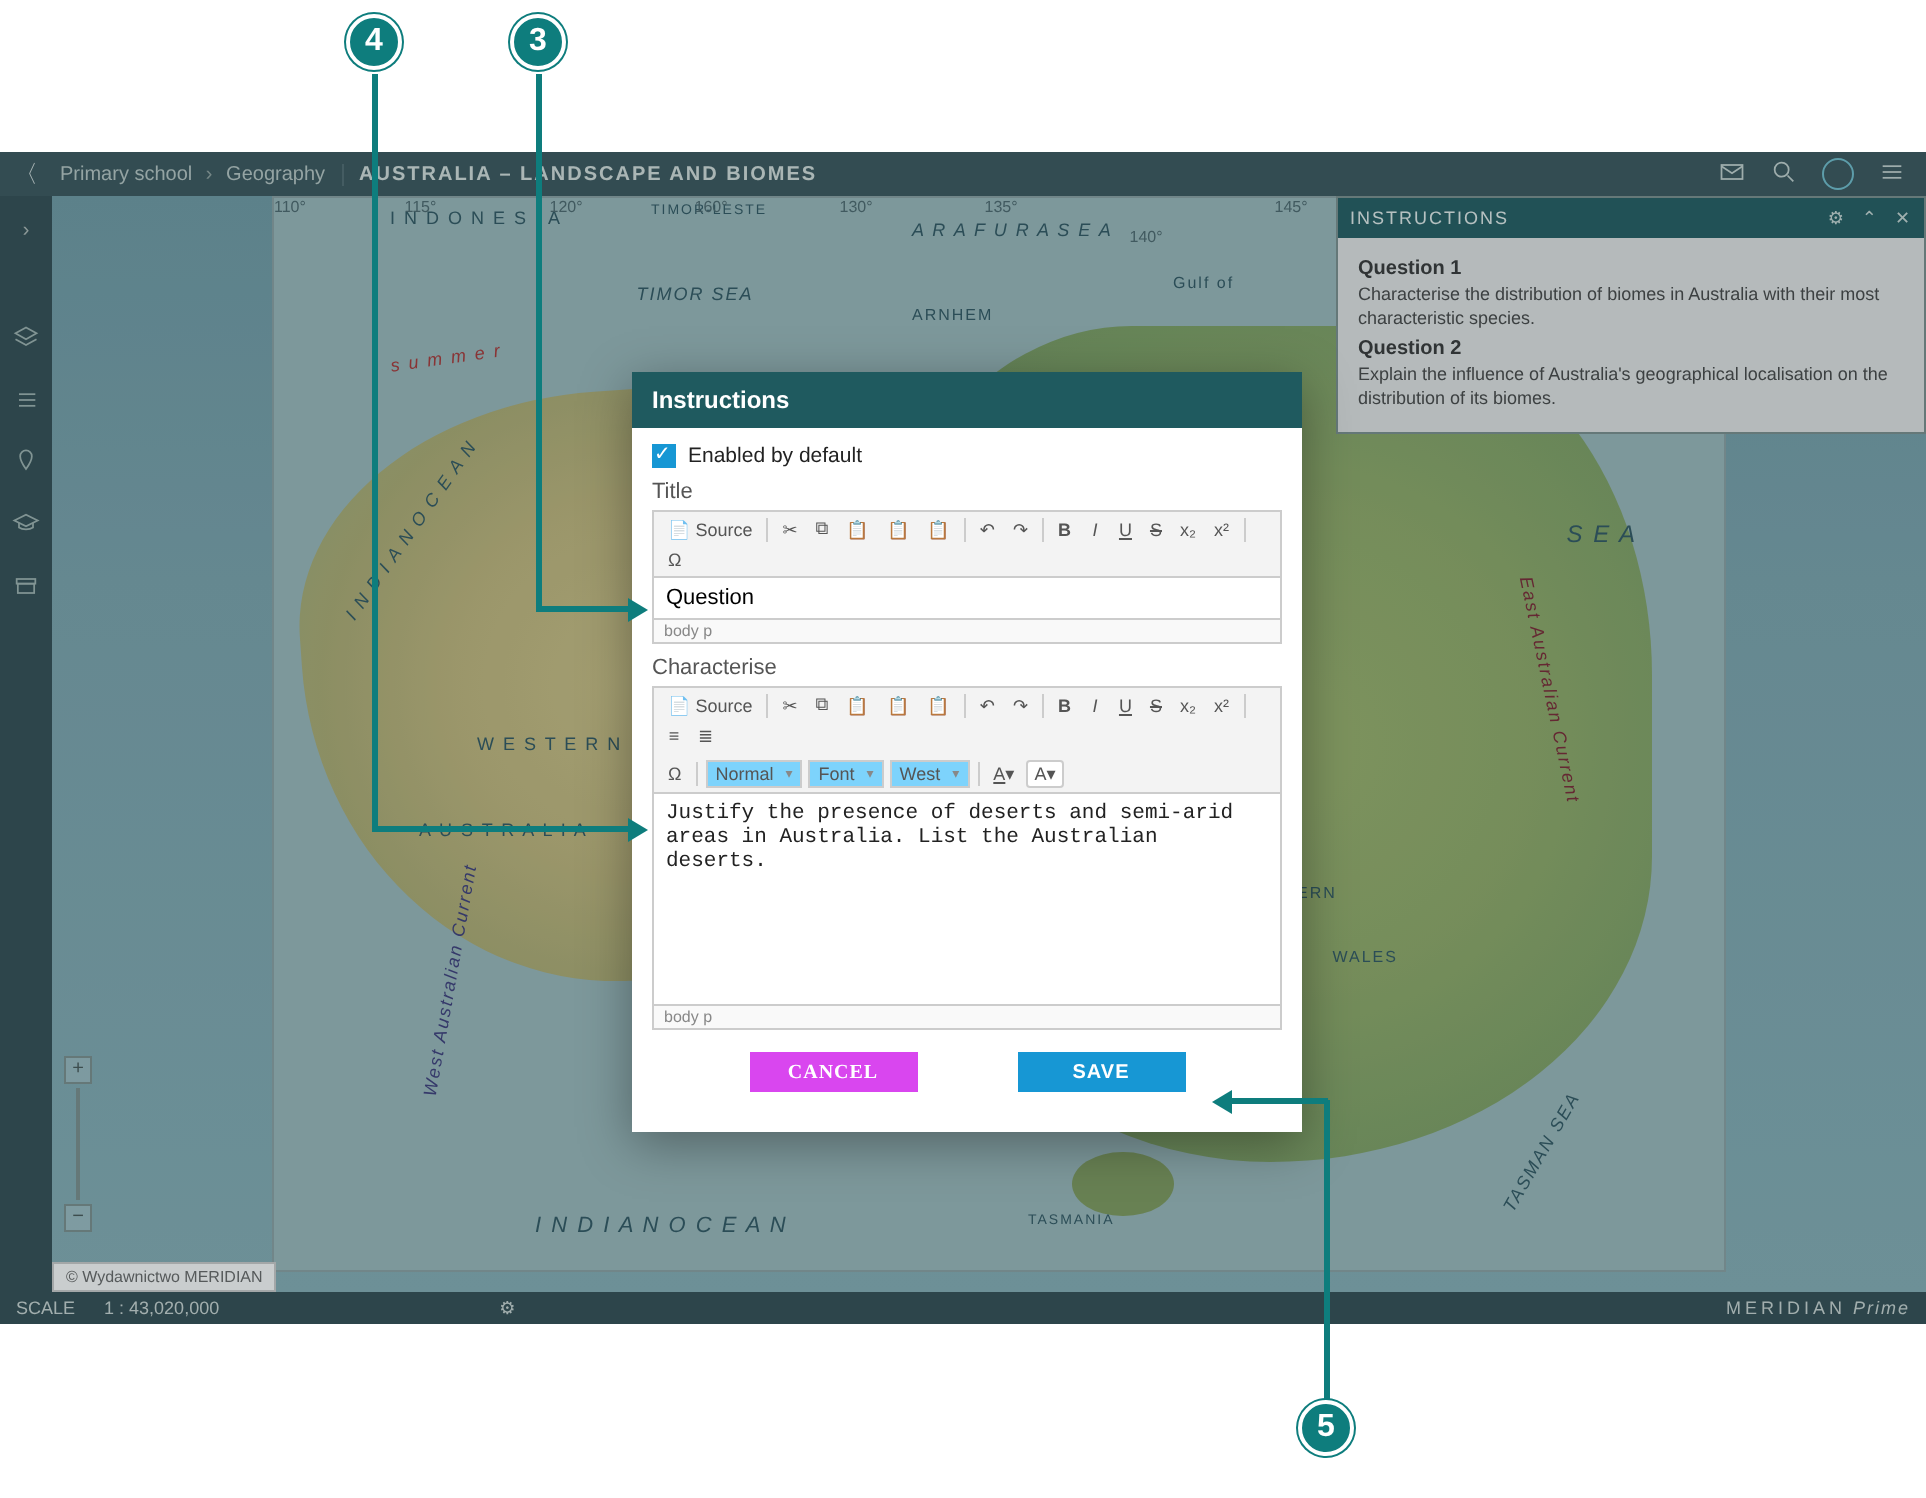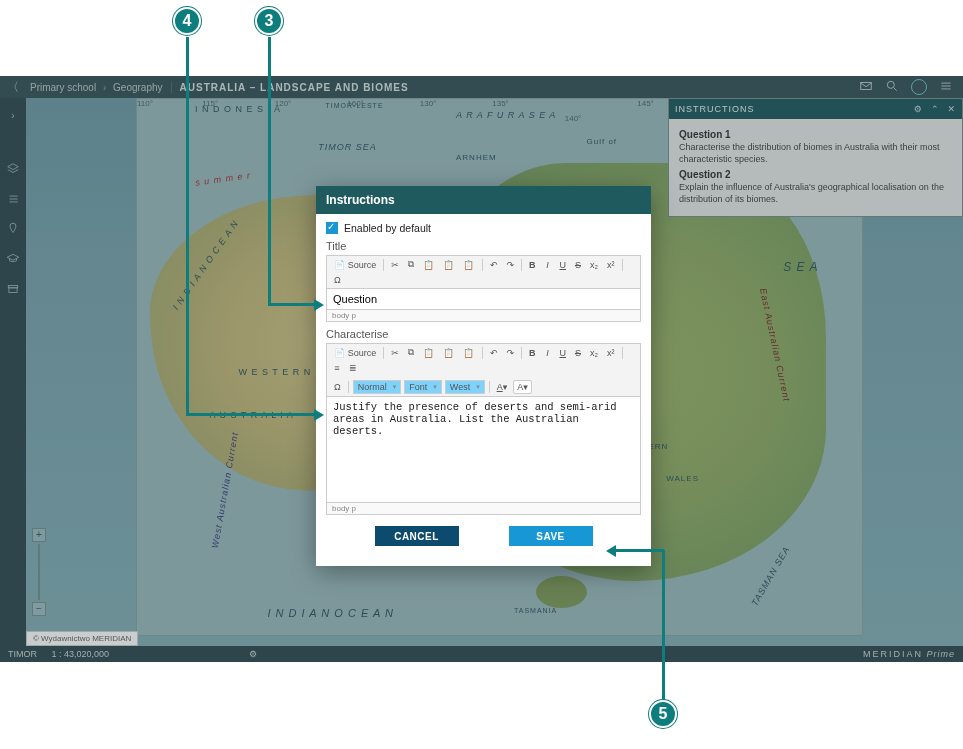--- a/index.html
+++ b/index.html
@@ -69,21 +69,21 @@
   .toolbar { border:1px solid #ccc; background:#f3f3f3; padding:2px 4px; display:flex; flex-wrap:wrap; align-items:center; gap:3px; font-size:9px; color:#555; margin-top:3px;}
   .toolbar .tb { padding:1px 3px; border-radius:2px; cursor:pointer; min-width:12px; text-align:center;}
   .toolbar .sep { width:1px; height:12px; background:#ccc; margin:0 1px;}
   .toolbar .dd { border:1px solid #ccc; background:#7dd3fc; padding:1px 4px; font-size:9px; display:flex; align-items:center; gap:6px;}
   .toolbar .dd:after { content:"▾"; font-size:7px; color:#888;}
   .editor-body { border:1px solid #ccc; border-top:none; min-height:20px; font-size:11px; padding:4px 6px;}
   .editor-path { border:1px solid #ccc; border-top:none; background:#f9f9f9; font-size:8px; color:#888; padding:1px 5px;}
   .desc-body { min-height:106px; font-family: Liberation Mono, monospace; font-size:10.5px; color:#222;}
   .m-footer { display:flex; justify-content:center; gap:50px; padding:11px 0 6px 0;}
   .m-btn { width:84px; height:20px; color:#fff; font-size:10px; font-weight:bold; letter-spacing:0.5px; border:none; cursor:pointer; text-align:center;}
-  .btn-cancel { background:#0c4a6e;}
+  .btn-cancel { background:#d946ef;font-family:Liberation Serif, serif;}
   .btn-save { background:#1797d4;}
 
   
   .callout-badge { position:absolute; width:28px; height:28px; border-radius:50%; background:#0e7d7d; color:#fff; font-weight:bold; font-size:16px; display:flex; align-items:center; justify-content:center; z-index:50; border:2px solid #fff; box-shadow:0 0 0 1px #0e7d7d;}
   .callout-line { position:absolute; background:#0e7d7d; z-index:45;}
   .callout-arrowhead { position:absolute; width:0; height:0; z-index:46;}
 </style>
 </head>
 <body>
 
@@ -198,21 +198,21 @@
     </div>
     <div class="sp-body">
       <div class="q-title">Question 1</div>
       <div class="q-text">Characterise the distribution of biomes in Australia with their most characteristic species.</div>
       <div class="q-title">Question 2</div>
       <div class="q-text">Explain the influence of Australia's geographical localisation on the distribution of its biomes.</div>
     </div>
   </div>
 
   <div class="statusbar">
-    <span>TIMOR</span>
+    <span>SCALE</span>
     <span style="padding:0 6px;">&nbsp;</span>
     <span>1 : 43,020,000</span>
     <span class="gear">⚙</span>
     <span class="brand">
       <span class="brand-main">MERIDIAN</span>
       <span>Prime</span>
     </span>
   </div>
 
 </div>

